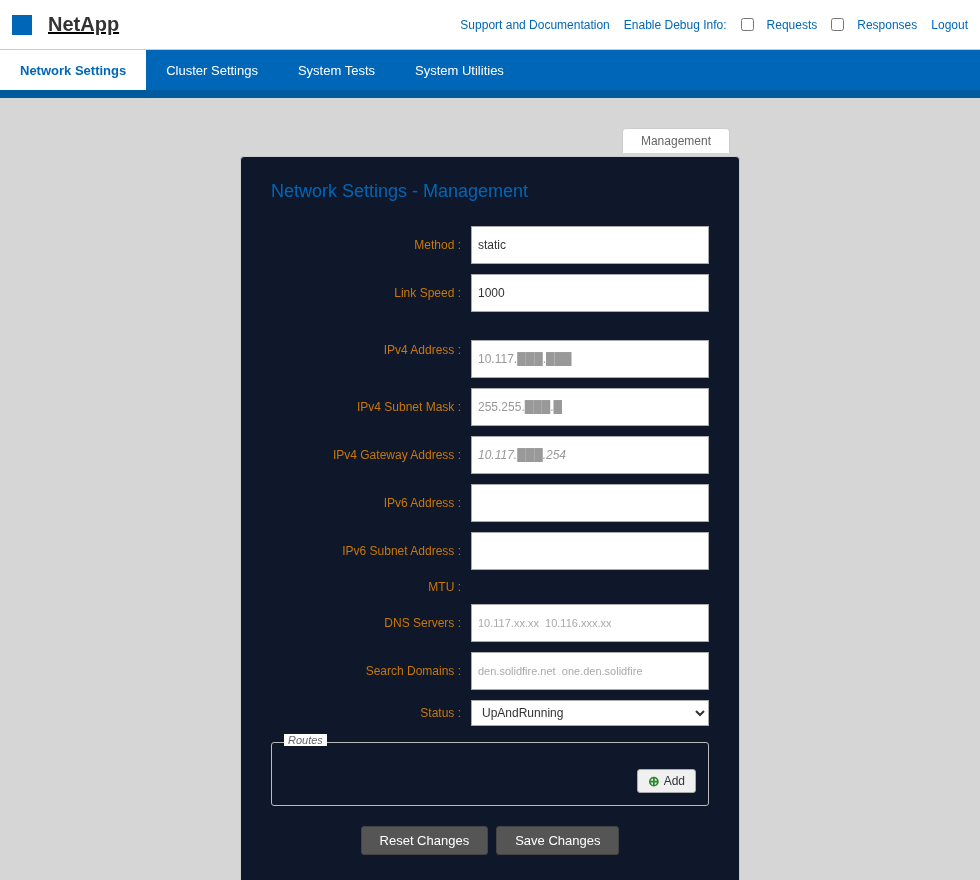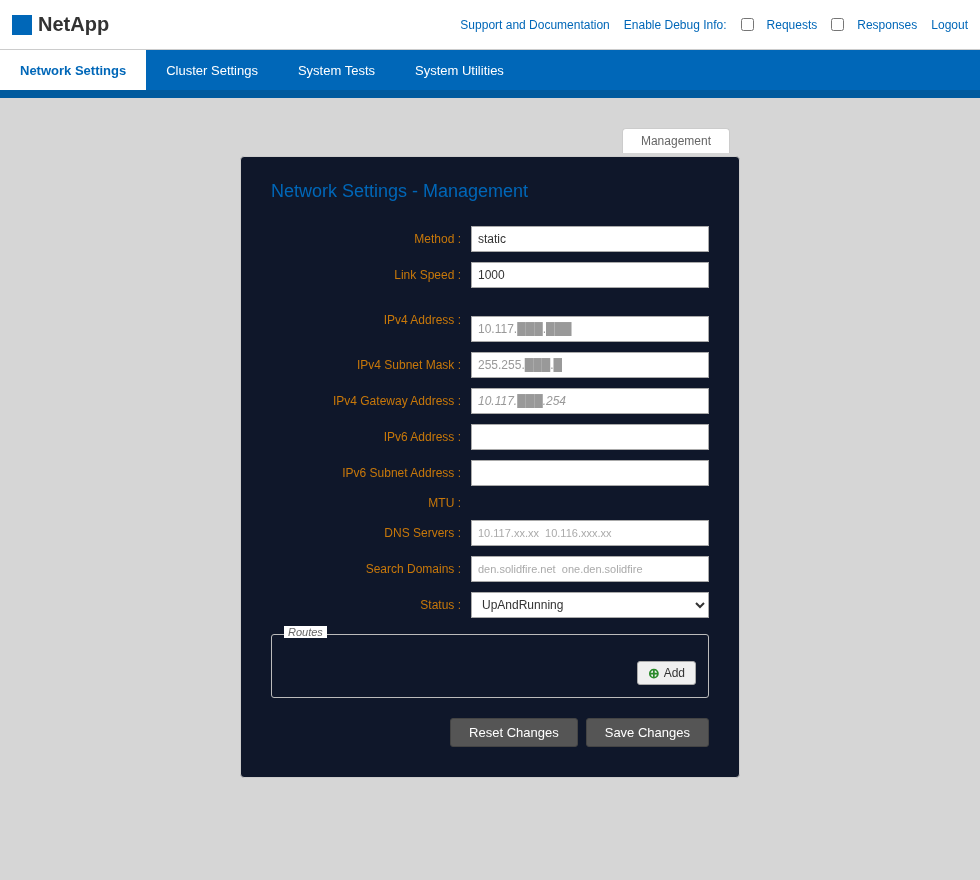--- a/index.html
+++ b/index.html
@@ -16,21 +16,22 @@
       border-bottom: 1px solid #ccc;
       display: flex;
       align-items: center;
       justify-content: space-between;
       padding: 0 12px;
       height: 50px;
     }
     .logo-area {
       display: flex;
       align-items: center;
-      gap: 6px;
+      gap: 16px;
+      text-decoration: underline;
     }
     .logo-icon {
       width: 20px;
       height: 20px;
       background-color: #0067b8;
       display: inline-block;
     }
     .logo-text {
       font-size: 20px;
       font-weight: bold;
@@ -144,21 +145,21 @@
       width: 200px;
       padding-right: 10px;
       color: #c8780a;
       font-size: 12px;
       flex-shrink: 0;
     }
 
     .form-input {
       flex: 1;
       border: 1px solid #aaa;
-      padding: 0 6px;
+      padding: 18px 6px;
       font-size: 12px;
       height: 26px;
       color: #333;
       outline: none;
     }
 
     .form-select {
       flex: 1;
       border: 1px solid #aaa;
       padding: 3px 6px;
@@ -208,21 +209,21 @@
     }
     .add-icon {
       color: #2a8a2a;
       font-size: 14px;
       font-weight: bold;
     }
 
     
     .action-buttons {
       display: flex;
-      justify-content: flex-end;
+      justify-content: center;
       gap: 8px;
       margin-top: 10px;
     }
     .btn-dark {
       background: #555;
       color: #fff;
       border: 1px solid #444;
       border-radius: 3px;
       padding: 6px 18px;
       font-size: 13px;

